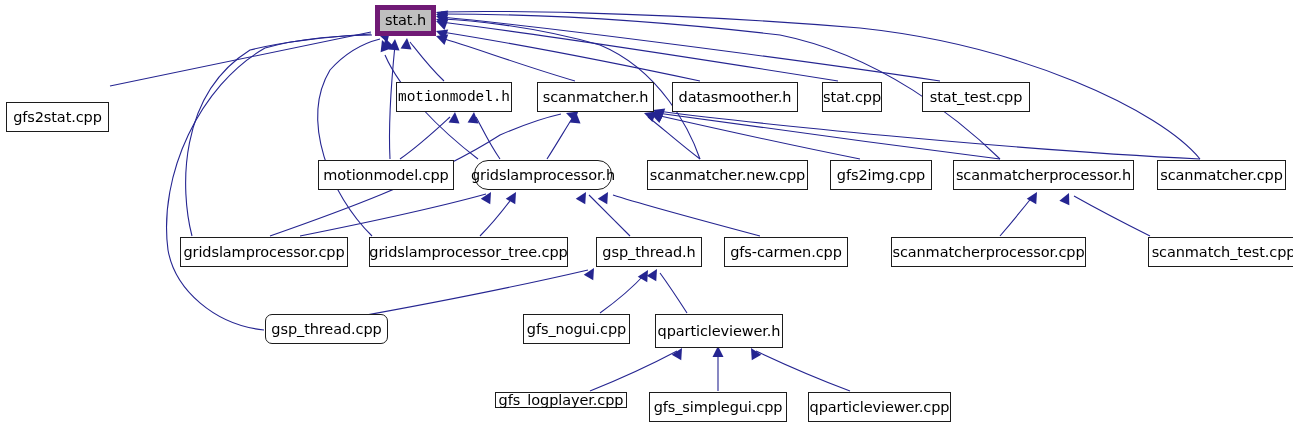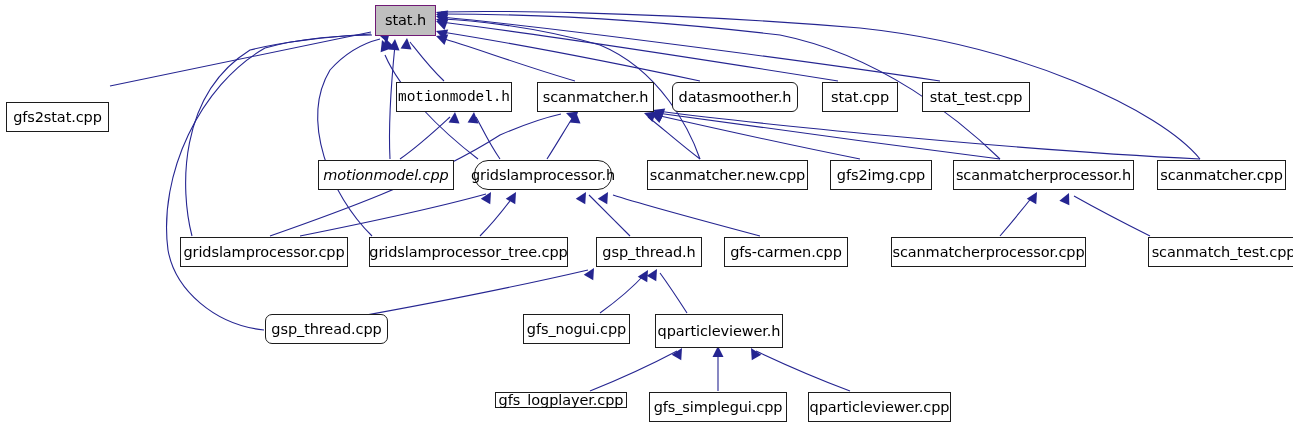--- a/index.html
+++ b/index.html
@@ -31,21 +31,21 @@
     font-size: 14.5px;
     line-height: 1;
     display: flex;
     align-items: center;
     justify-content: center;
     white-space: nowrap;
     letter-spacing: -0.1px;
   }
   .node-box.root {
     background: #bfbfbf;
-    border: 1px solid #701a75;
+    border: 5px solid #701a75;
   }
   .node-label {
     pointer-events: none;
   }
   .edge-path {
     fill: none;
     stroke: #252591;
     stroke-width: 1.1px;
   }
   .edge-head {
@@ -133,30 +133,30 @@
       </div>
       <div class="node-box" style="left: 6px; top: 82px; width: 103px; height: 30px; margin-top: 20px;">
         <span class="node-label">gfs2stat.cpp</span>
       </div>
       <div class="node-box" style="left: 396px; top: 82px; width: 116px; height: 30px; font-family: Liberation Mono, monospace;">
         <span class="node-label">motionmodel.h</span>
       </div>
       <div class="node-box" style="left: 537px; top: 82px; width: 117px; height: 30px;">
         <span class="node-label">scanmatcher.h</span>
       </div>
-      <div class="node-box" style="left: 672px; top: 82px; width: 126px; height: 30px; border-radius: 6px;">
+      <div class="node-box" style="left: 672px; top: 82px; width: 126px; height: 30px;">
         <span class="node-label">datasmoother.h</span>
       </div>
-      <div class="node-box" style="left: 822px; top: 82px; width: 76px; height: 30px;">
+      <div class="node-box" style="left: 822px; top: 82px; width: 60px; height: 30px;">
         <span class="node-label">stat.cpp</span>
       </div>
       <div class="node-box" style="left: 922px; top: 82px; width: 108px; height: 30px;">
         <span class="node-label">stat_test.cpp</span>
       </div>
-      <div class="node-box" style="left: 318px; top: 160px; width: 136px; height: 30px; font-style: italic;">
+      <div class="node-box" style="left: 318px; top: 160px; width: 136px; height: 30px;">
         <span class="node-label">motionmodel.cpp</span>
       </div>
       <div class="node-box" style="left: 474px; top: 160px; width: 138px; height: 30px; border-radius: 14px;">
         <span class="node-label">gridslamprocessor.h</span>
       </div>
       <div class="node-box" style="left: 647px; top: 160px; width: 161px; height: 30px;">
         <span class="node-label">scanmatcher.new.cpp</span>
       </div>
       <div class="node-box" style="left: 830px; top: 160px; width: 102px; height: 30px; text-align: right;">
         <span class="node-label">gfs2img.cpp</span>

